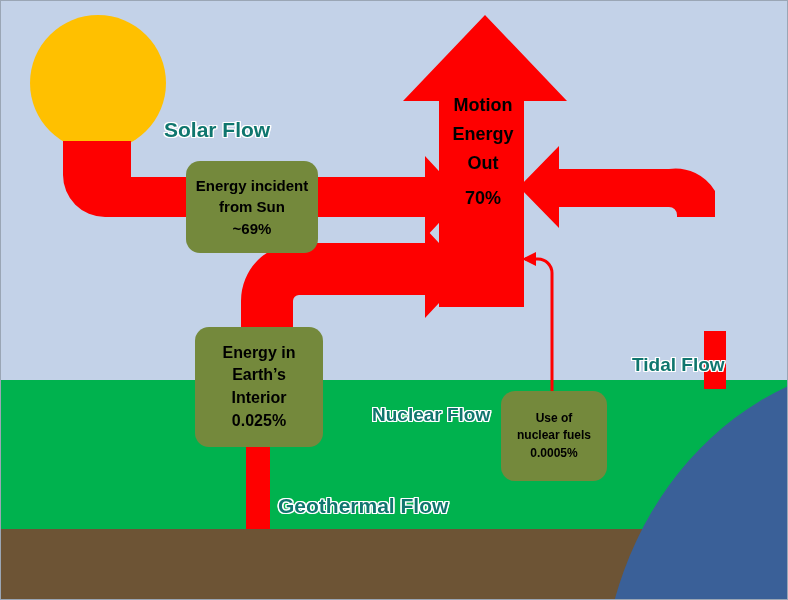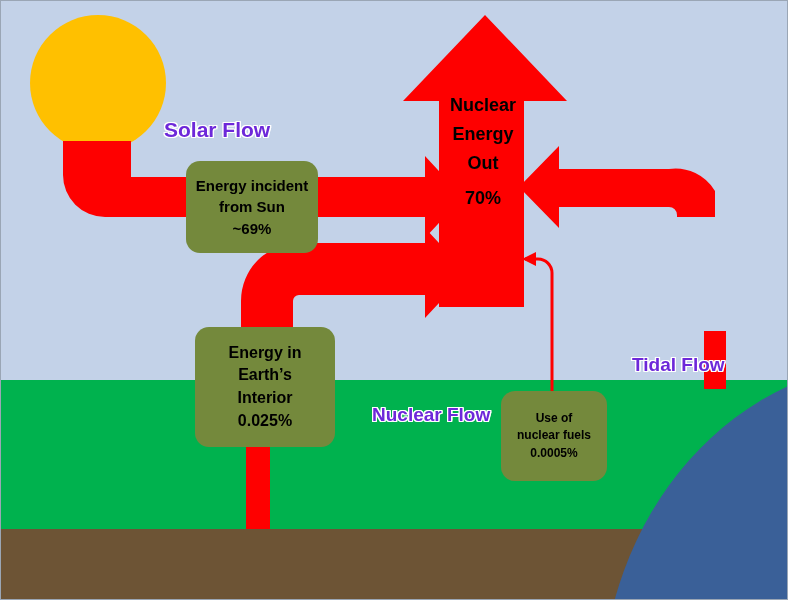--- a/index.html
+++ b/index.html
@@ -75,21 +75,21 @@
     justify-content: center;
     text-align: center;
     line-height: 1.42;
     box-sizing: border-box;
     padding: 12px 6px;
   }
   .gbox .ln { display: block; white-space: nowrap; }
 
   .flowlabel {
     position: absolute;
-    color: #6d28d9;
+    color: #0f766e;
     font-weight: bold;
     white-space: nowrap;
     text-shadow:
       -1.2px -1.2px 0 #ffffff,  1.2px -1.2px 0 #ffffff,
       -1.2px  1.2px 0 #ffffff,  1.2px  1.2px 0 #ffffff,
       -1.2px 0 0 #ffffff, 1.2px 0 0 #ffffff,
        0 -1.2px 0 #ffffff, 0 1.2px 0 #ffffff;
   }
 
   #thermal-text {
@@ -175,42 +175,43 @@
                L 438,100
                L 402,100
                Z"></path>
 
       <rect x="703" y="330" width="22" height="58" fill="#fe0000"></rect>
 
       <rect x="245" y="440" width="24" height="88" fill="#fe0000"></rect>
     </svg>
 
     <div id="thermal-text">
-      <span class="ln">Nuclear</span>
+      <span class="ln">Motion</span>
       <span class="ln">Energy</span>
       <span class="ln">Out</span>
       <span class="gap"></span>
       <span class="ln">70%</span>
     </div>
 
     <div class="flowlabel" style="left:163px; top:117px; font-size:21px;">Solar Flow</div>
 
     <div class="flowlabel" style="left:631px; top:353px; font-size:19px;">Tidal Flow</div>
 
     <div class="flowlabel" style="left:371px; top:403px; font-size:19px;">Nuclear Flow</div>
 
+    <div class="flowlabel" style="left:277px; top:493px; font-size:21px;">Geothermal Flow</div>
 
     <div class="gbox" style="left:185px; top:160px; width:132px; height:92px; font-size:15px;">
       <span class="ln">Energy incident</span>
       <span class="ln">from Sun</span>
       <span class="ln">~69%</span>
     </div>
 
 
-    <div class="gbox" style="left:194px; top:326px; width:140px; height:120px; font-size:16px;">
+    <div class="gbox" style="left:194px; top:326px; width:128px; height:120px; font-size:16px;">
       <span class="ln">Energy in</span>
       <span class="ln">Earth’s</span>
       <span class="ln">Interior</span>
       <span class="ln">0.025%</span>
     </div>
 
     <div class="gbox" style="left:500px; top:390px; width:106px; height:90px; font-size:12px;">
       <span class="ln">Use of</span>
       <span class="ln">nuclear fuels</span>
       <span class="ln">0.0005%</span>

